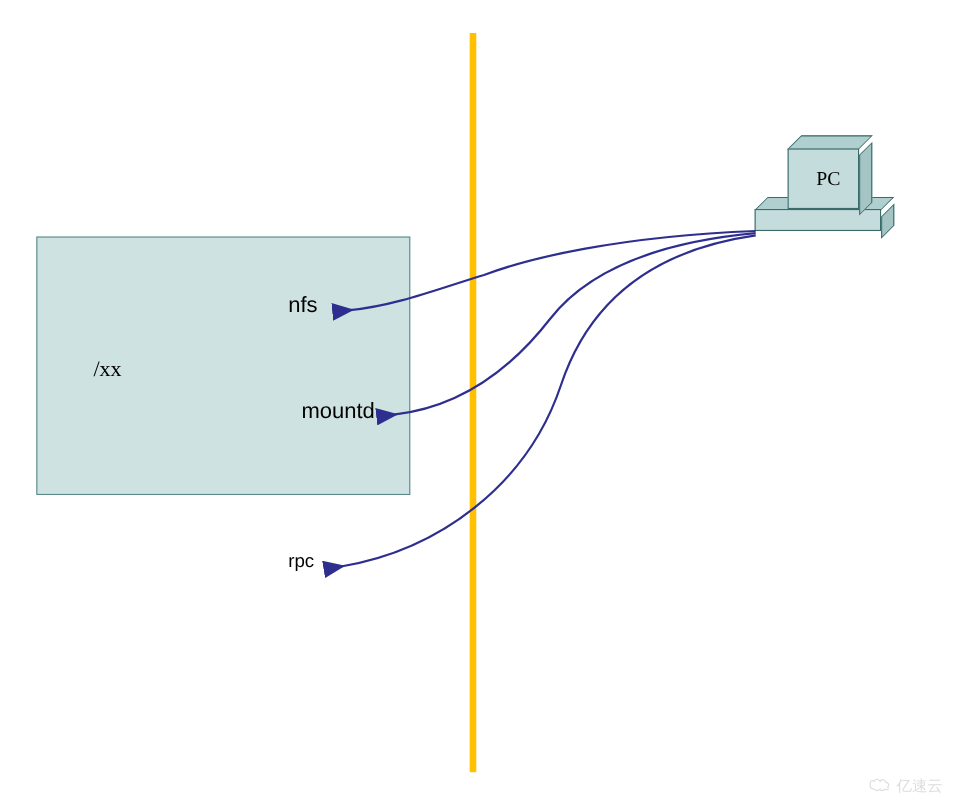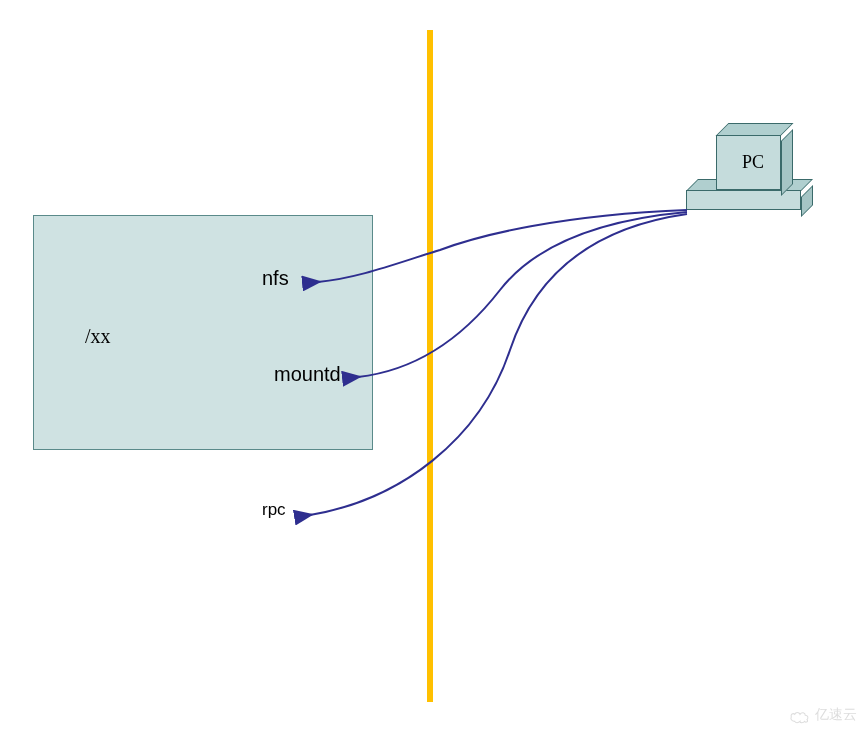--- a/index.html
+++ b/index.html
@@ -138,21 +138,21 @@
       height: 732px;
       pointer-events: none;
     }
     .watermark {
       position: absolute;
       right: 10px;
       bottom: 8px;
       font-size: 14px;
       color: #DDDDDD;
       display: flex;
-      align-items: flex-end;
+      align-items: flex-start;
       gap: 4px;
     }
     .watermark-icon {
       width: 22px;
       height: 14px;
       display: inline-block;
     }
   </style>
 </head>
 <body>

